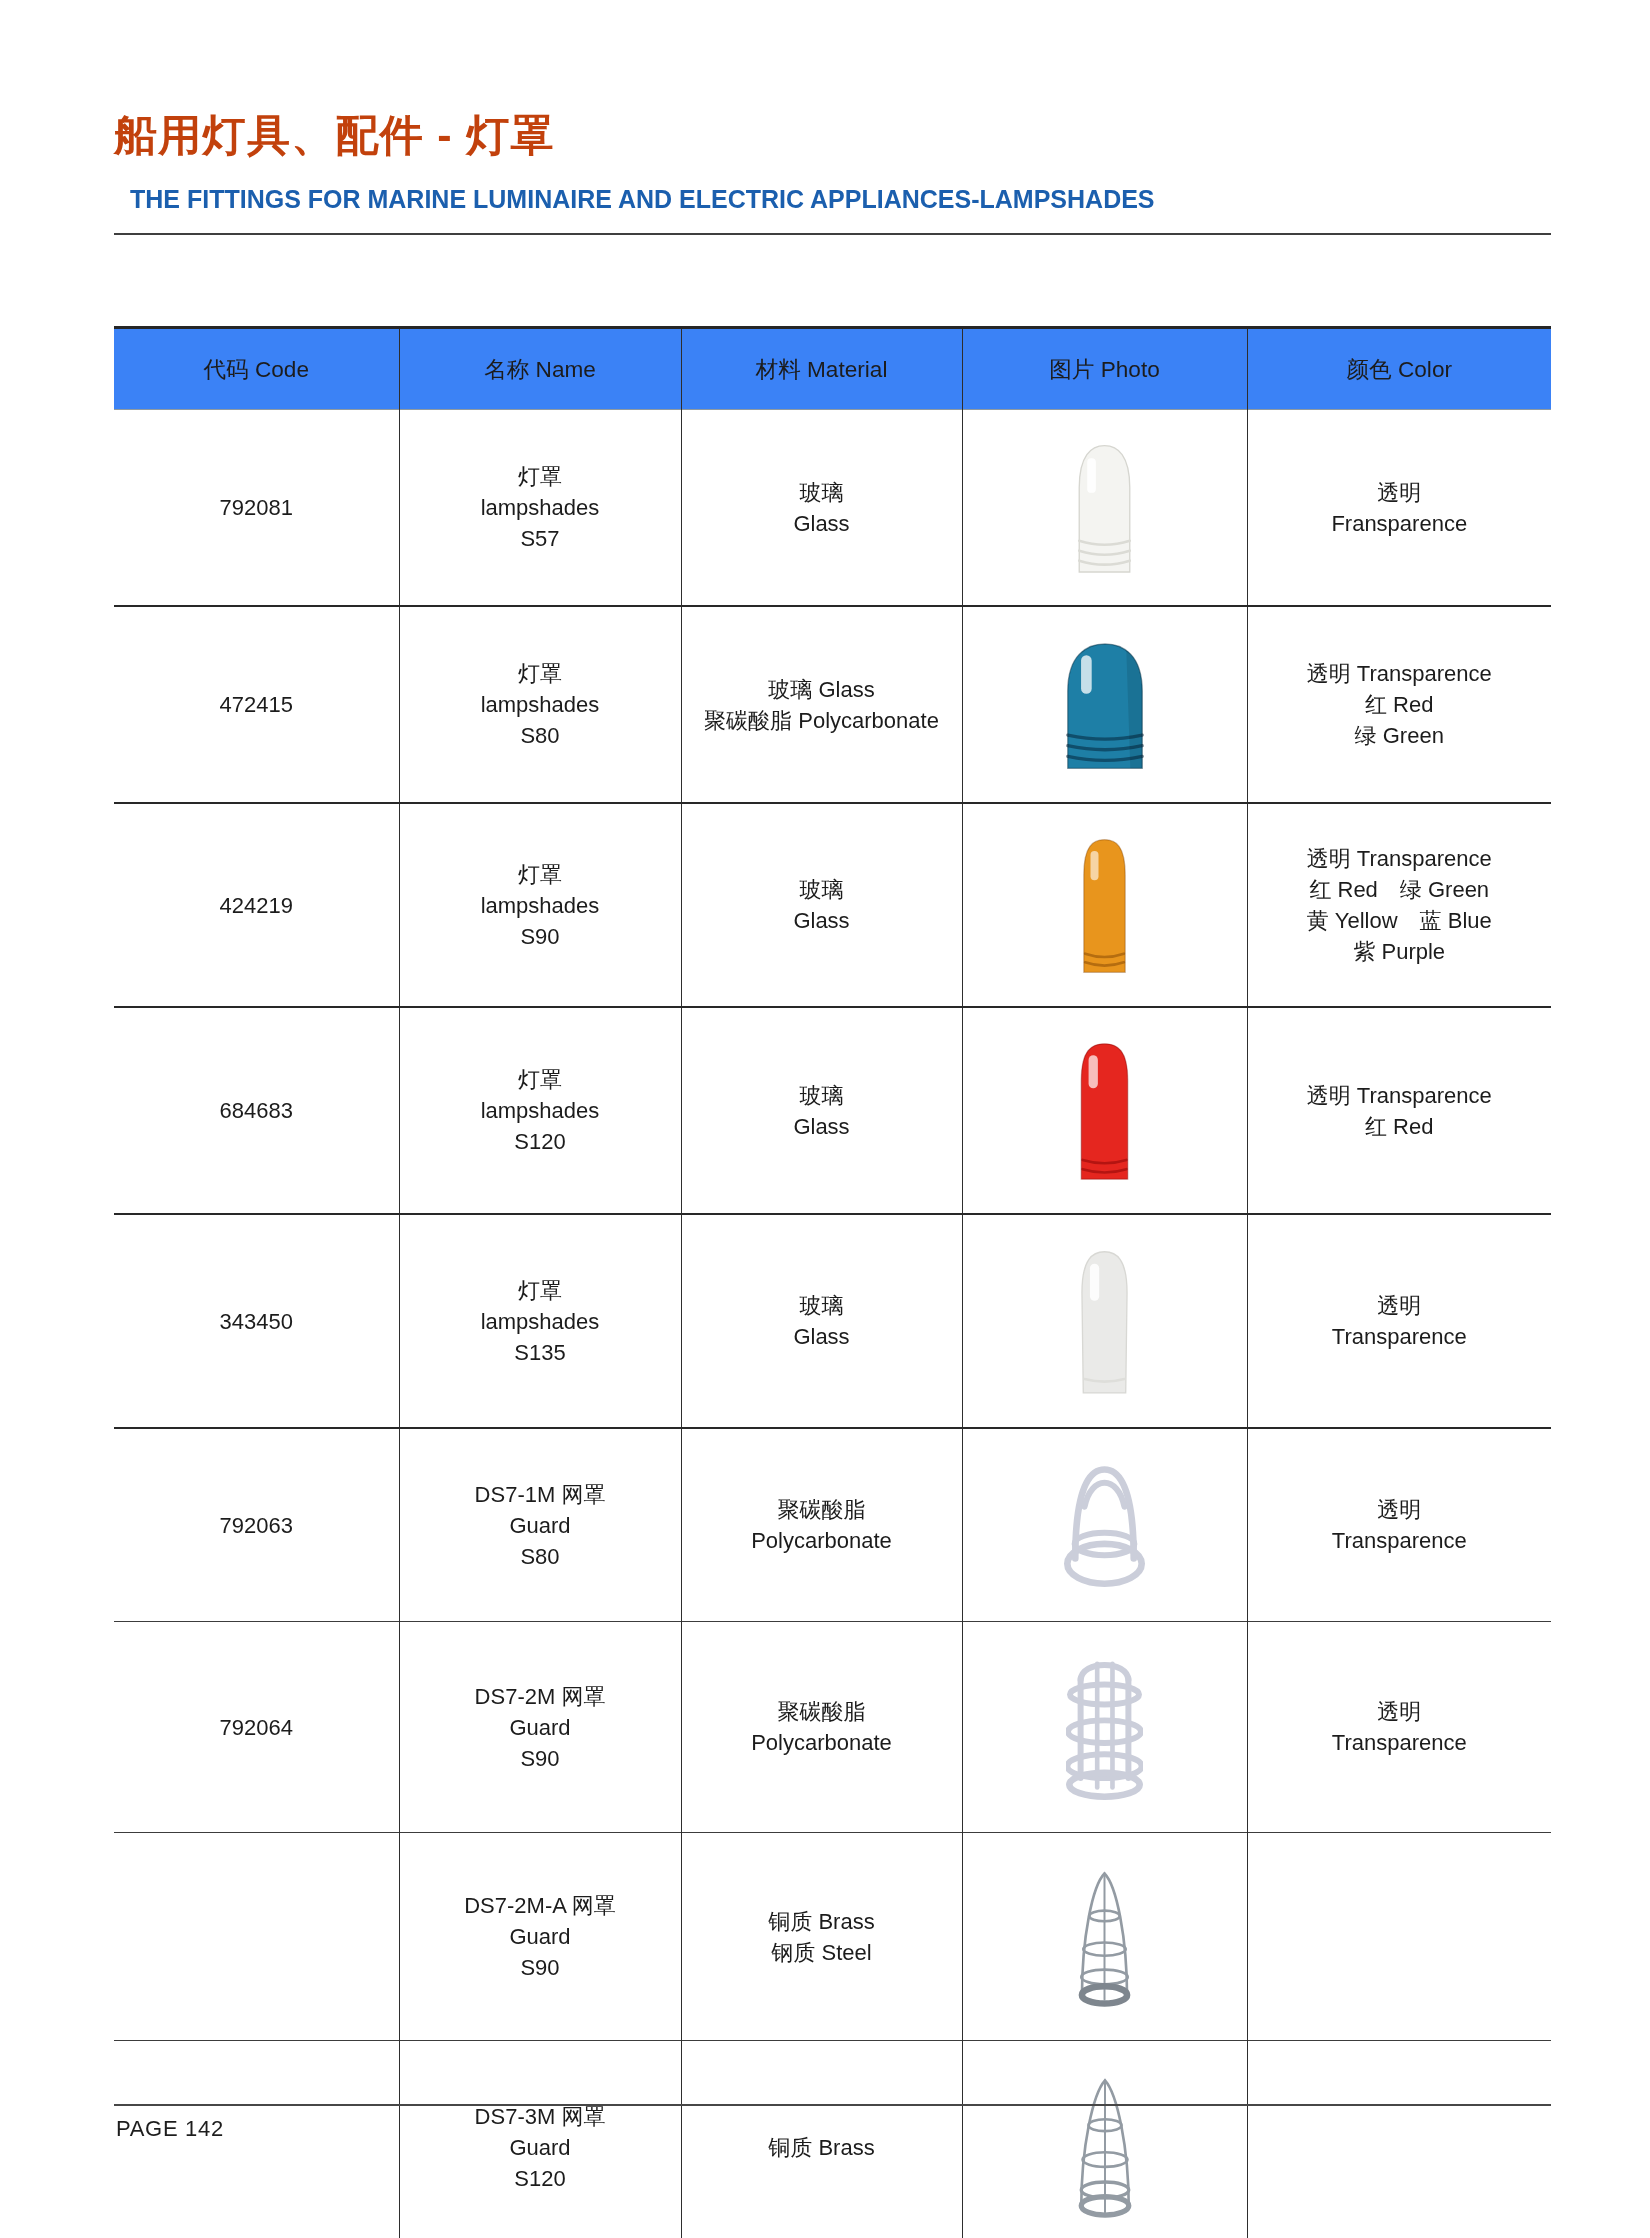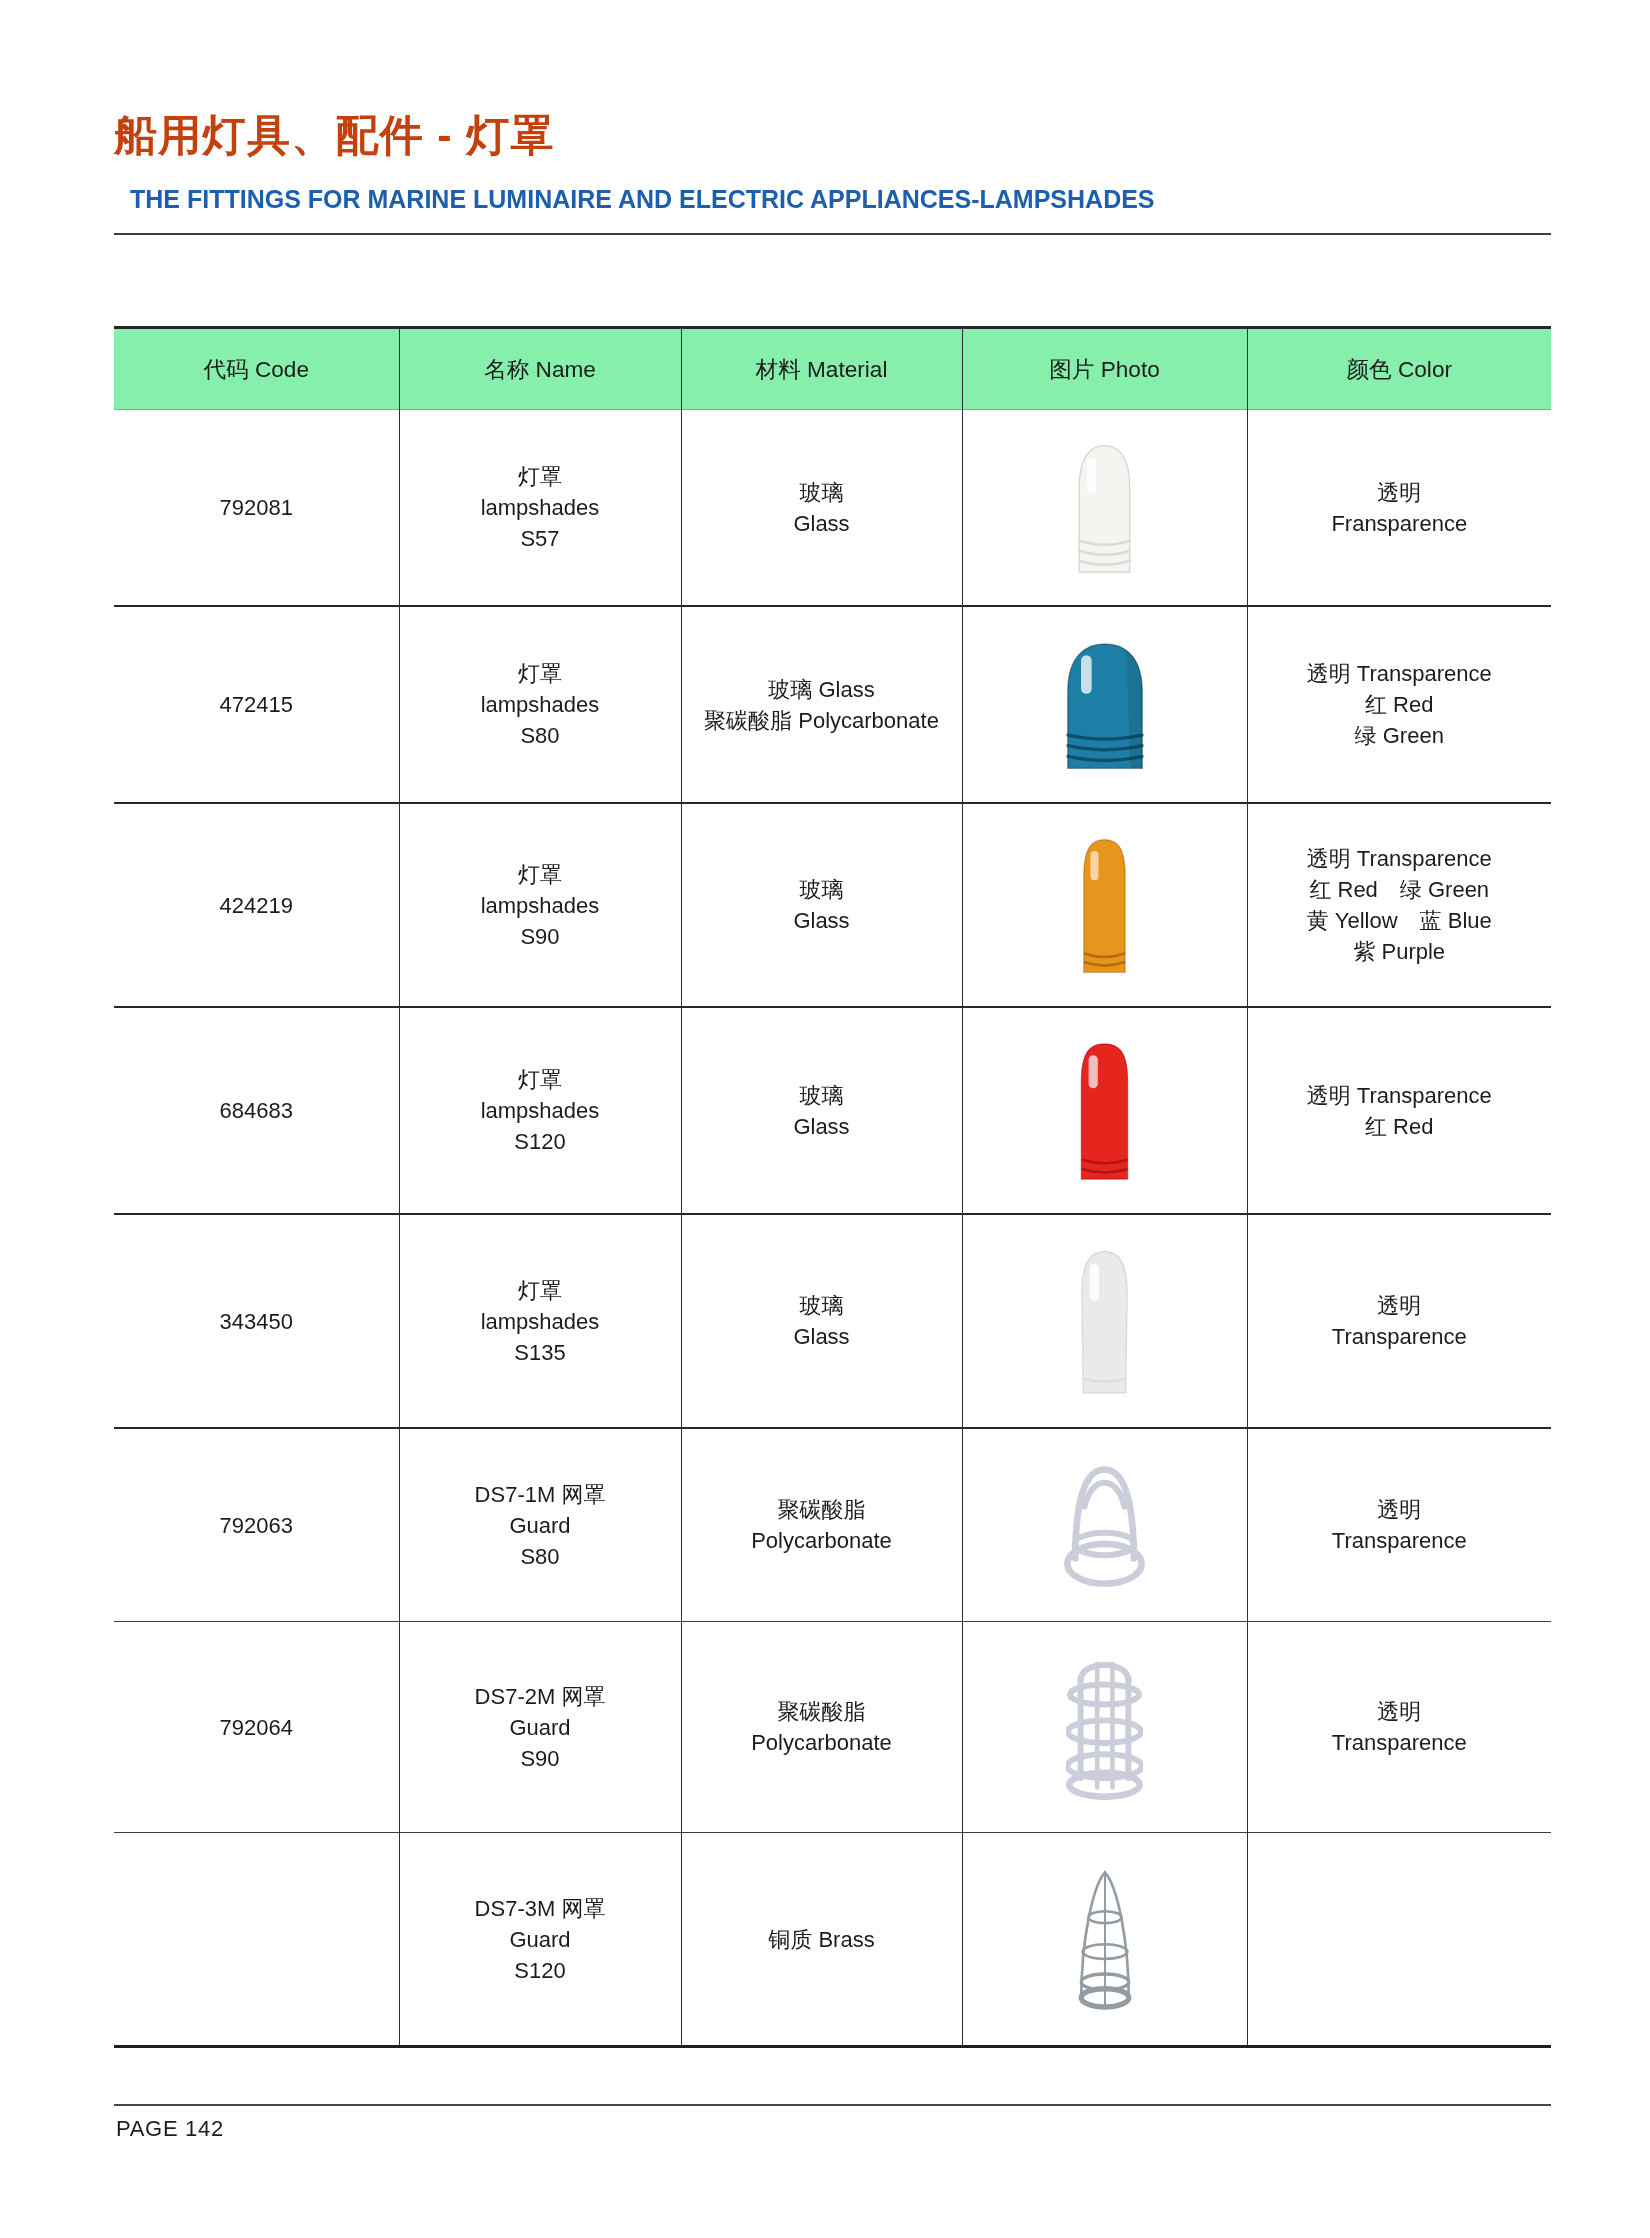--- a/index.html
+++ b/index.html
@@ -18,21 +18,21 @@
   }
   .top-rule{
     position:absolute;left:114px;top:233px;width:1437px;height:2px;background:#3F3F3F;
   }
   table.products{
     position:absolute;left:114px;top:326px;width:1437px;
     border-collapse:collapse;table-layout:fixed;
     border-top:3.3px solid #262626;border-bottom:3.3px solid #1F1F1F;
   }
   table.products th{
-    height:78px;background:#86efac;font-weight:400;font-size:22.6px;
+    height:78px;background:#3b82f6;font-weight:400;font-size:22.6px;
     vertical-align:middle;text-align:center;
   }
   thead tr{border-bottom:0.7px solid #8F9AA1;}
   table.products td{
     height:144px;font-size:22px;line-height:31px;vertical-align:middle;
     text-align:center;white-space:pre-line;padding:0 6.7px;
   }
   table.products th:nth-child(n+2),
   table.products td:nth-child(n+2){border-left:1.3px solid #2E2E2E;}
   tbody tr:nth-child(-n+5){border-bottom:2px solid #282828;}
@@ -216,20 +216,41 @@
               <ellipse cx="58" cy="118" rx="55" ry="17" stroke-width="9"></ellipse>
               <ellipse cx="58" cy="170" rx="56" ry="18" stroke-width="9"></ellipse>
               <ellipse cx="58" cy="198" rx="53" ry="18" stroke-width="10"></ellipse>
             </g>
           </svg>
         </td>
         <td>透明
 Transparence</td>
       </tr>
 
+      <tr>
+        <td></td>
+        <td>DS7-2M-A 网罩
+Guard
+S90</td>
+        <td>铜质 Brass
+钢质 Steel</td>
+        <td class="photo-cell">
+          <svg width="69" height="145" viewBox="0 0 104 218">
+            <g class="wire" fill="none" stroke="#939BA3">
+              <path d="M18,200 C18,110 34,32 52,14 C70,32 86,110 86,200" stroke-width="4"></path>
+              <line x1="52" y1="14" x2="52" y2="204" stroke-width="3"></line>
+              <ellipse cx="52" cy="78" rx="23" ry="8" stroke-width="4"></ellipse>
+              <ellipse cx="52" cy="128" rx="32" ry="10" stroke-width="4"></ellipse>
+              <ellipse cx="52" cy="170" rx="35" ry="11" stroke-width="4"></ellipse>
+              <ellipse cx="52" cy="197" rx="34" ry="13" stroke-width="10" stroke="#7E868E"></ellipse>
+            </g>
+          </svg>
+        </td>
+        <td></td>
+      </tr>
 
       <tr>
         <td></td>
         <td>DS7-3M 网罩
 Guard
 S120</td>
         <td>铜质 Brass</td>
         <td class="photo-cell">
           <svg width="70" height="150" viewBox="0 0 106 226">
             <g class="wire" fill="none" stroke="#939BA3">

